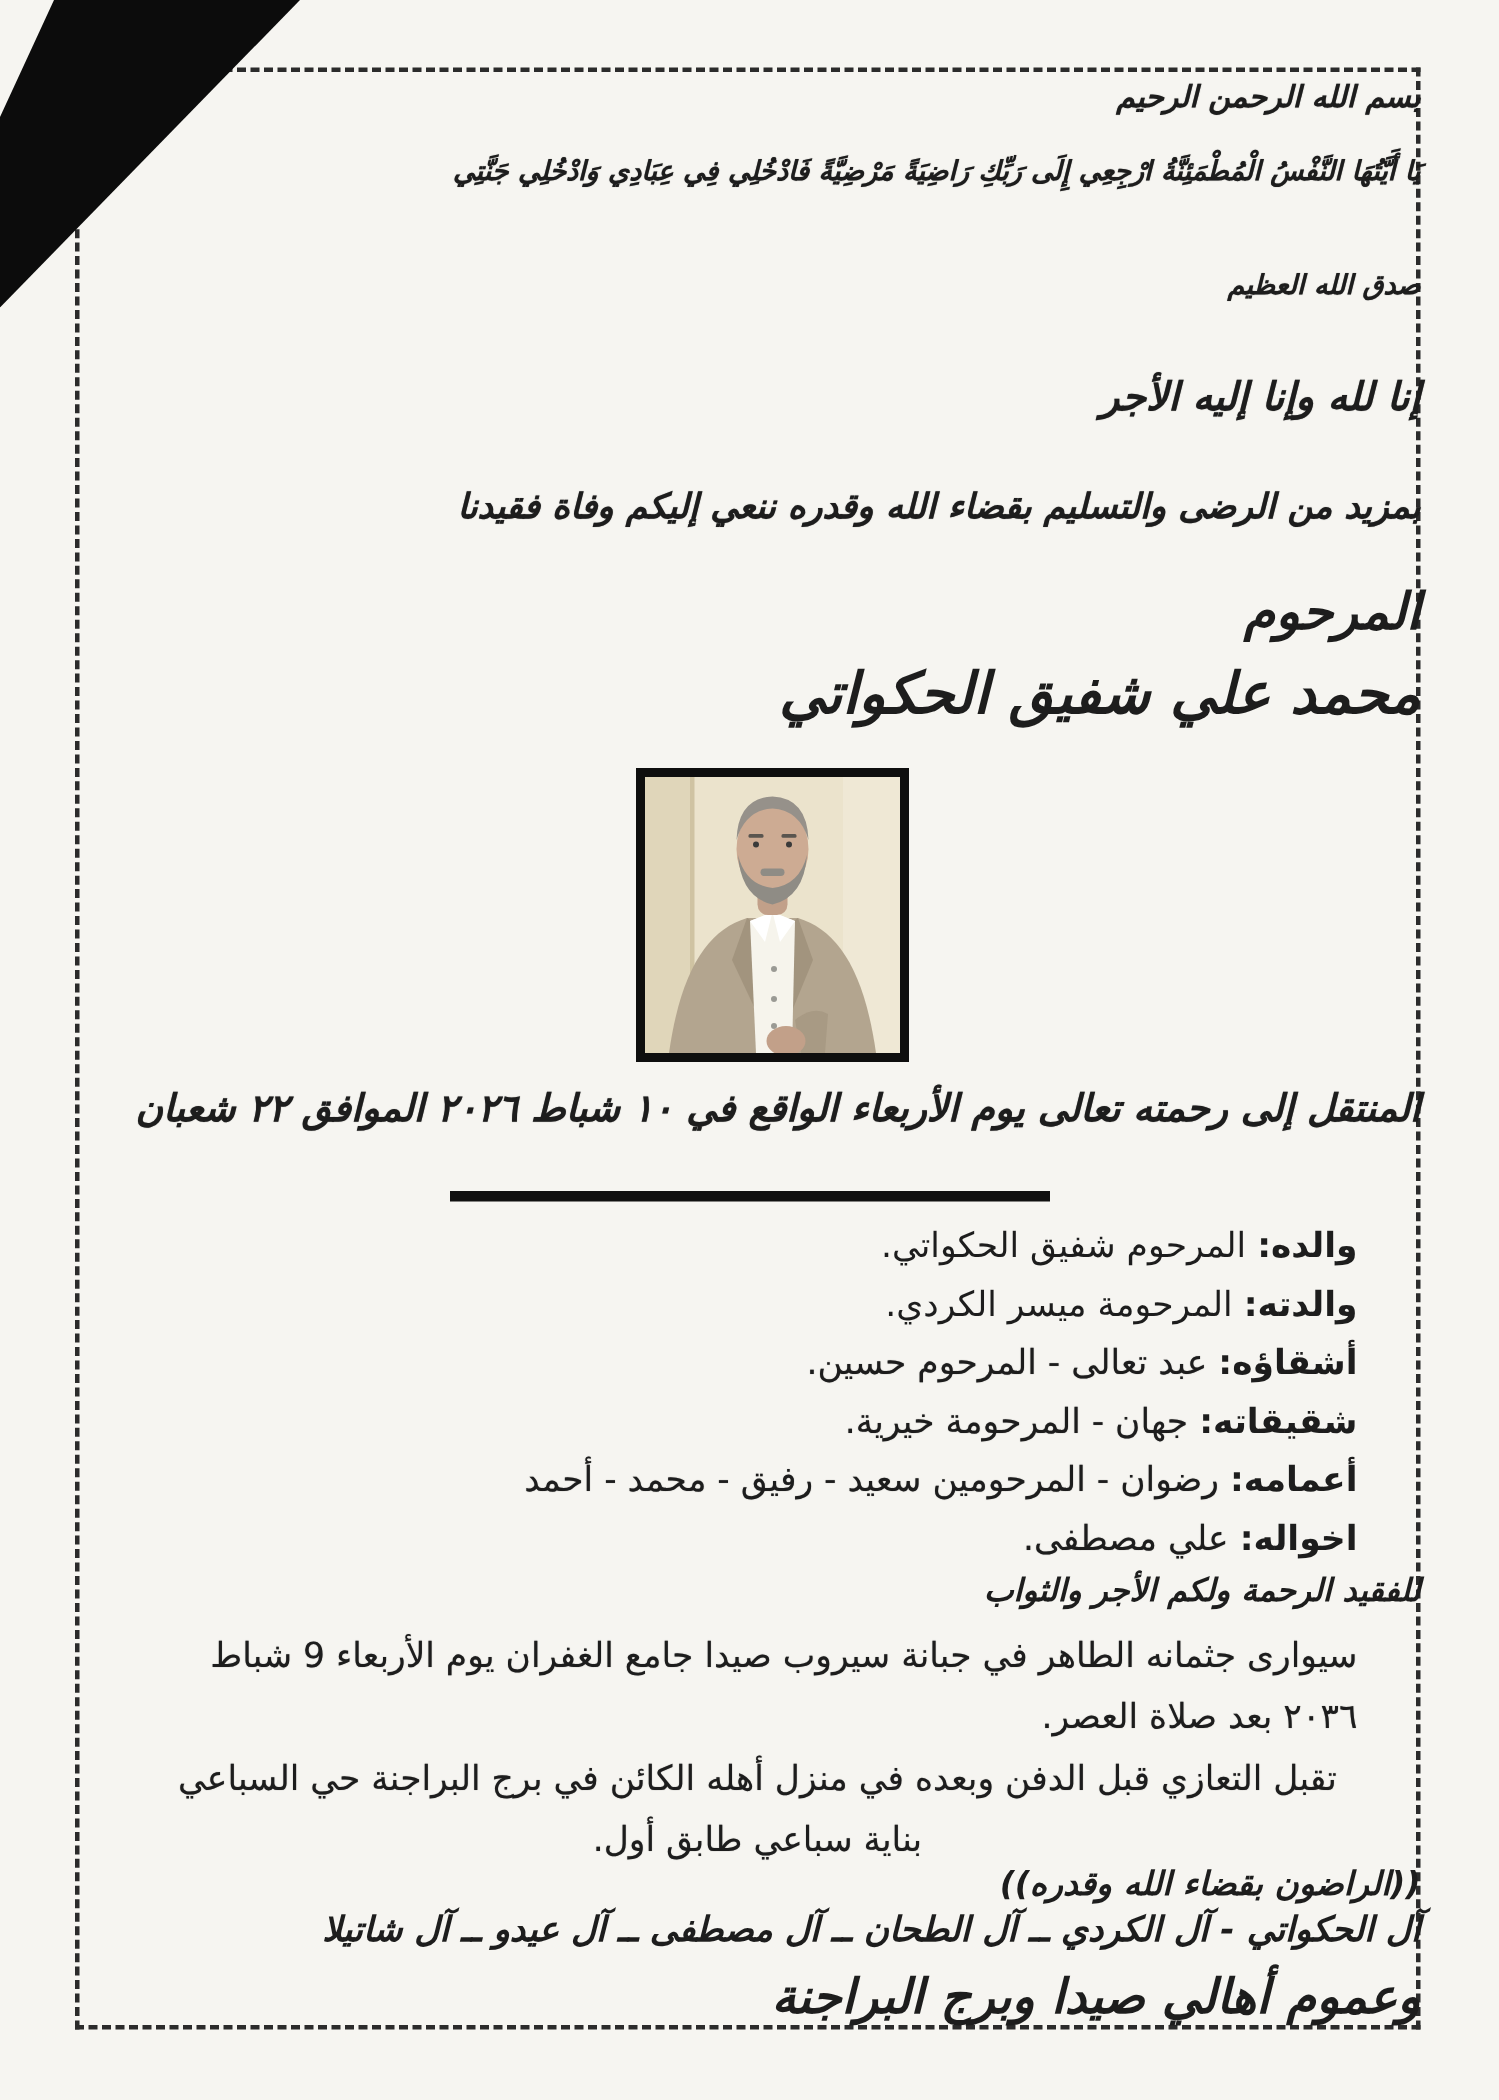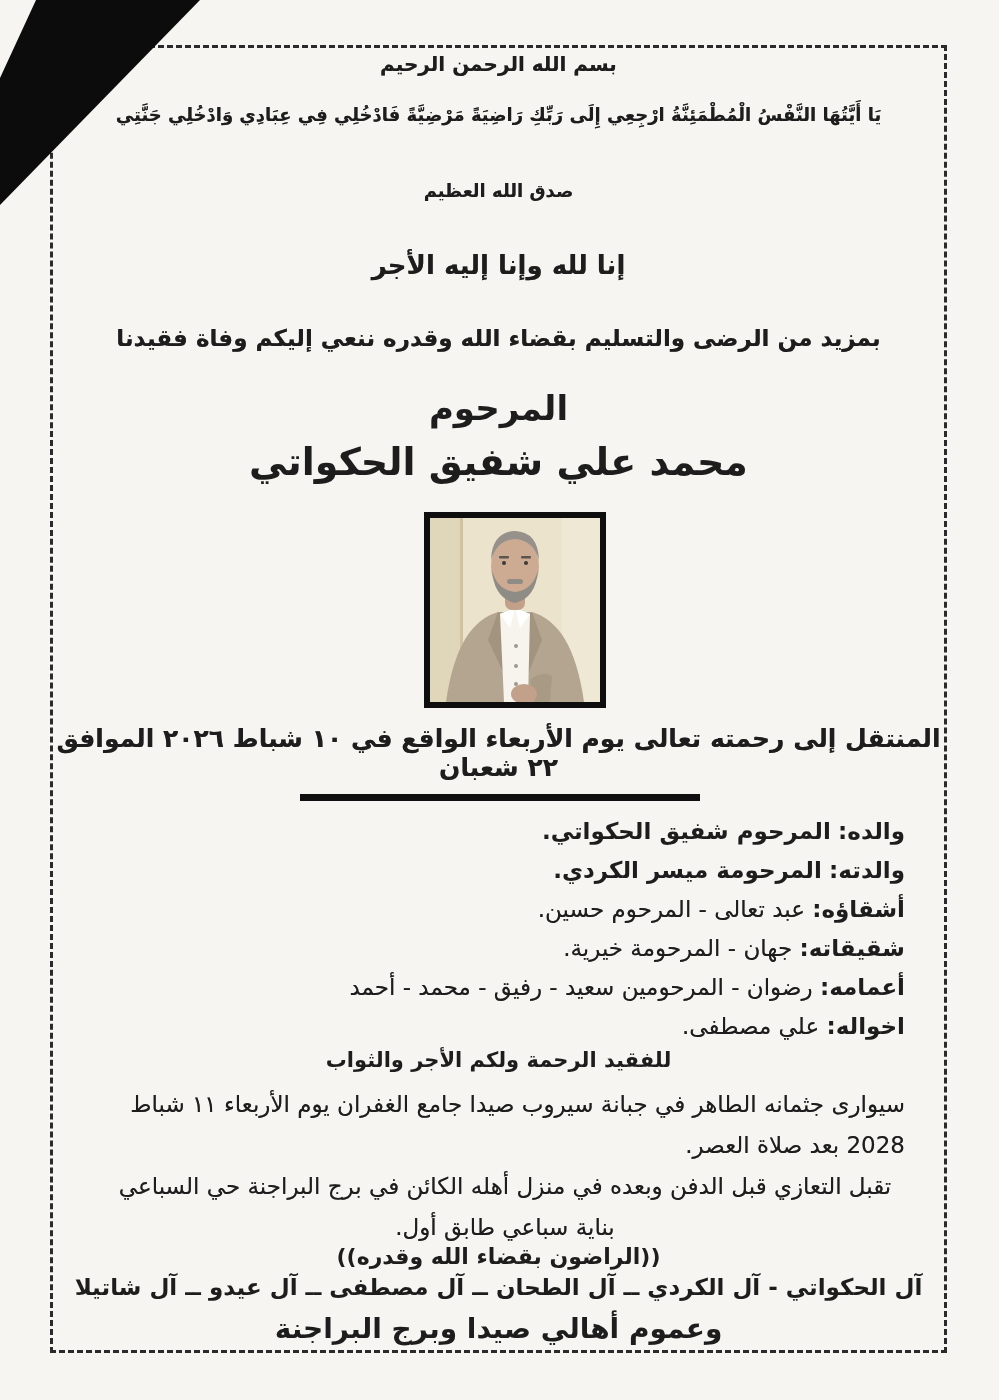--- a/index.html
+++ b/index.html
@@ -24,21 +24,21 @@
 
   
   .frame {
     position: absolute;
     left: 50px; top: 45px;
     width: 897px; height: 1308px;
     border: 3px dashed #2b2b2b;
     z-index: 1;
   }
 
-  .blk { position: absolute; left: 50px; width: 897px; text-align: center; z-index: 2; }
+  .blk { position: absolute; left: 50px; width: 897px; z-index: 2; font-style: italic; }
   .inkblur { text-shadow: 0 0 0.6px rgba(20,20,20,0.55); }
 
   .basmala   { top: 52px;  font-size: 20px; font-weight: bold; }
   .verse     { top: 104px; font-size: 18px; font-weight: bold; }
   .sadaqa    { top: 180px; font-size: 18px; font-weight: bold; }
   .istirja   { top: 250px; font-size: 26px; font-weight: bold; }
   .announce  { top: 325px; font-size: 23px; font-weight: bold; }
   .dtitle    { top: 388px; font-size: 34px; font-weight: bold; }
   .dname     { top: 440px; font-size: 38px; font-weight: bold; }
 
@@ -56,34 +56,34 @@
   .divider {
     position: absolute; left: 300px; top: 794px;
     width: 400px; height: 7px; background: #101010; z-index: 2;
   }
 
   .family {
     position: absolute; top: 812px; right: 94px; left: 105px;
     text-align: right; font-size: 23px; line-height: 39px; z-index: 2;
   }
   .family .lbl { font-weight: bold; }
-  .family .row-strong .val { font-weight: bold; margin-top: 40px; }
+  .family .row-strong .val { font-weight: normal; margin-top: 40px; }
 
   .condolence { top: 1048px; font-size: 21px; font-weight: bold; }
 
   .para {
     position: absolute; left: 105px; width: 800px;
     text-align: right; font-size: 23px; line-height: 41px; z-index: 2;
   }
   .burial { top: 1084px; }
   .taazi  { top: 1166px; text-align: center; }
 
   .accepting { top: 1244px; font-size: 22px; font-weight: bold; }
   .families  { top: 1274px; font-size: 23px; font-weight: bold; }
-  .community { top: 1312px; font-size: 28px; font-weight: bold; }
+  .community { top: 1312px; font-size: 32px; font-weight: bold; }
 </style>
 </head>
 <body>
 
 <div class="page">
 
   <div class="ribbon"></div>
 
   <div class="frame"></div>
 
@@ -156,21 +156,21 @@
       <span class="val inkblur">رضوان - المرحومين سعيد - رفيق - محمد - أحمد</span>
     </div>
     <div>
       <span class="lbl">اخواله:</span>
       <span class="val inkblur">علي مصطفى.</span>
     </div>
   </div>
 
   <div class="blk condolence">للفقيد الرحمة ولكم الأجر والثواب</div>
 
-  <div class="para burial inkblur">سيوارى جثمانه الطاهر في جبانة سيروب صيدا جامع الغفران يوم الأربعاء ١١ شباط 2028 بعد صلاة العصر.</div>
+  <div class="para burial inkblur">سيوارى جثمانه الطاهر في جبانة سيروب صيدا جامع الغفران يوم الأربعاء 9 شباط ٢٠٣٦ بعد صلاة العصر.</div>
 
   <div class="para taazi inkblur">تقبل التعازي قبل الدفن وبعده في منزل أهله الكائن في برج البراجنة حي السباعي بناية سباعي طابق أول.</div>
 
   <div class="blk accepting">((الراضون بقضاء الله وقدره))</div>
 
   <div class="blk families">آل الحكواتي - آل الكردي ــ آل الطحان ــ آل مصطفى ــ آل عيدو ــ آل شاتيلا</div>
 
   <div class="blk community">وعموم أهالي صيدا وبرج البراجنة</div>
 
 </div>

